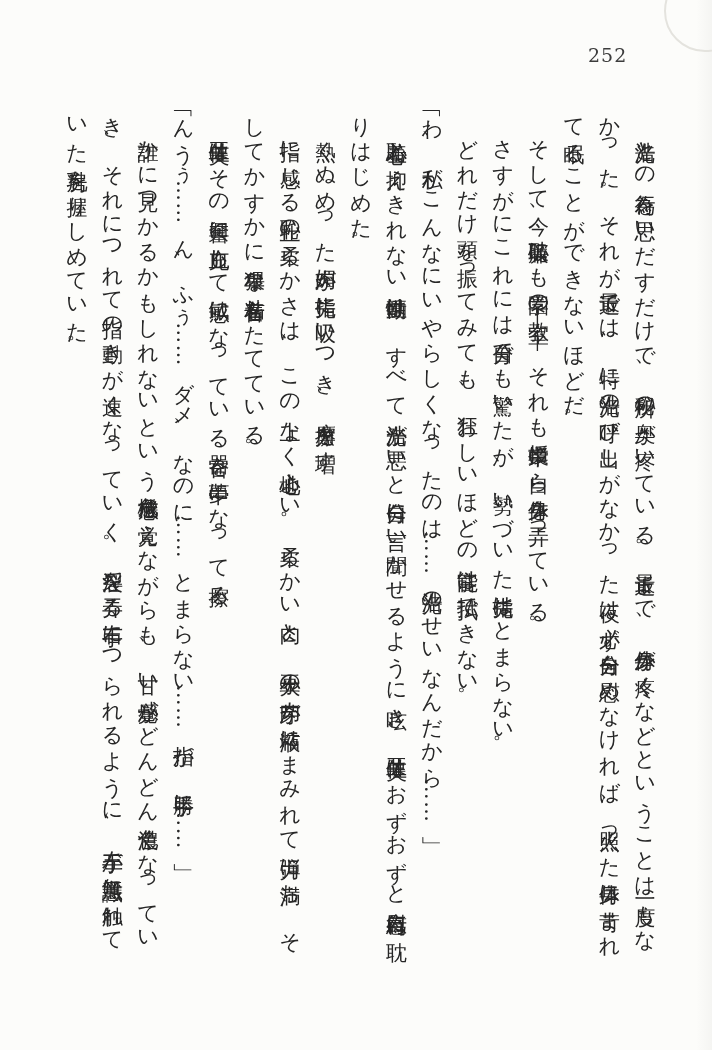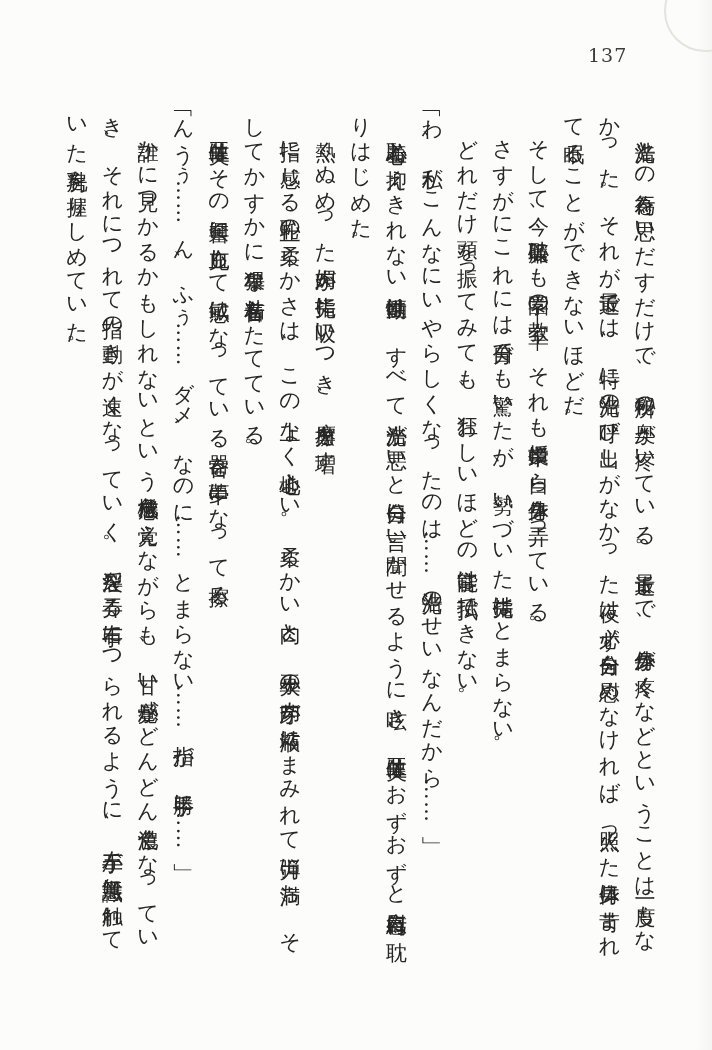--- a/index.html
+++ b/index.html
@@ -71,21 +71,21 @@
   }
 </style>
 </head>
 <body>
 
 <div class="page">
 
   <div class="edge-shade"></div>
   <div class="corner-curl"></div>
 
-  <div class="page-number">137</div>
+  <div class="page-number">252</div>
 
   <div class="text-block">
     <p class="para indent">浩光との行為を思いだすだけで、秘所の奥が疼いている。最近まで、身体が疼くなどということは一度もなかった。それが最近では、特に浩光の呼び出しがなかった夜は必ず自分を慰めなければ、火照った身体に苛まれて眠ることができないほどだ。</p>
     <p class="para indent">そして今、破廉恥にも学園の教室――それも授業中に自ら身体を弄っている。</p>
     <p class="para indent">さすがにこれには自分でも驚いたが、勢いづいた指先はとまらない。</p>
     <p class="para indent">どれだけ頭を振ってみても、狂おしいほどの官能は払拭できない。</p>
     <p class="para">「わ、私がこんなにいやらしくなったのは……浩光のせいなんだから……」</p>
     <p class="para indent">羞恥心と抑えきれない性衝動は、すべて浩光が悪いと自分に言い聞かせるように呟き、亜佐美はおずおずと自慰行為に耽りはじめた。</p>
     <p class="para indent">熱くぬめった媚肉が指先に吸いつき、摩擦力を増す。</p>
     <p class="para indent">指に感じる恥丘の柔らかさは、この上なく心地よい。柔らかい肉と、小豆大の肉芽が粘液にまみれて弾力に満ち、そしてかすかに卑猥な粘着音をたてている。</p>

